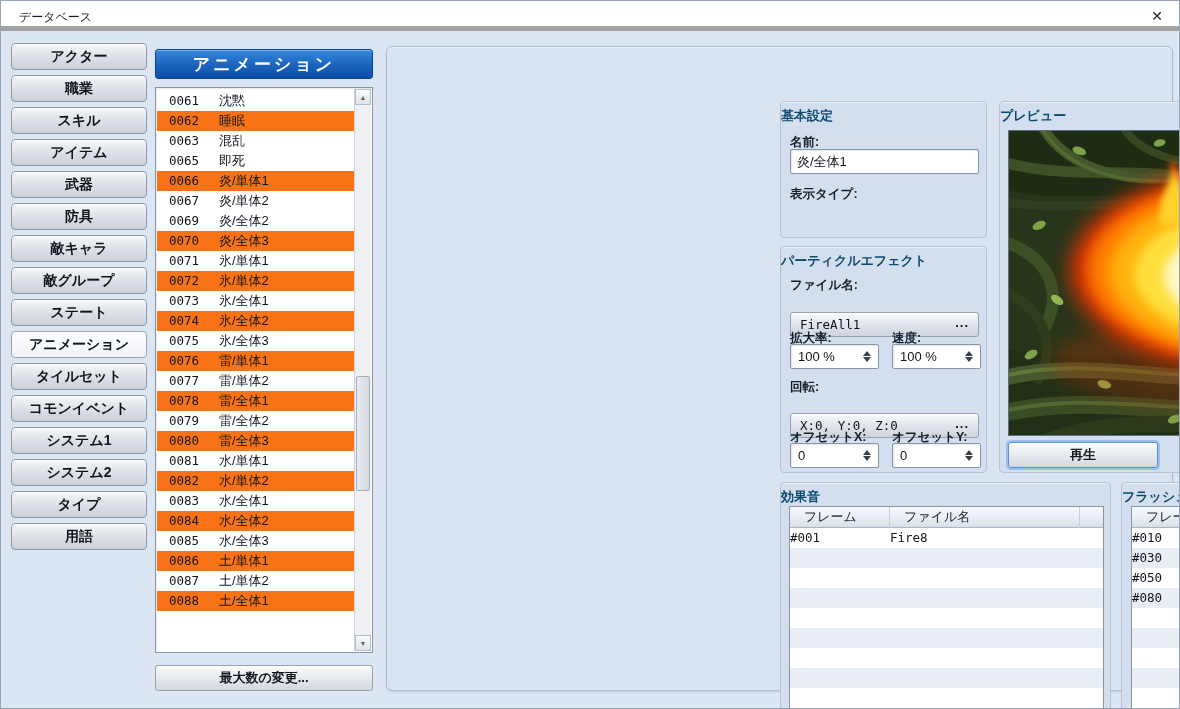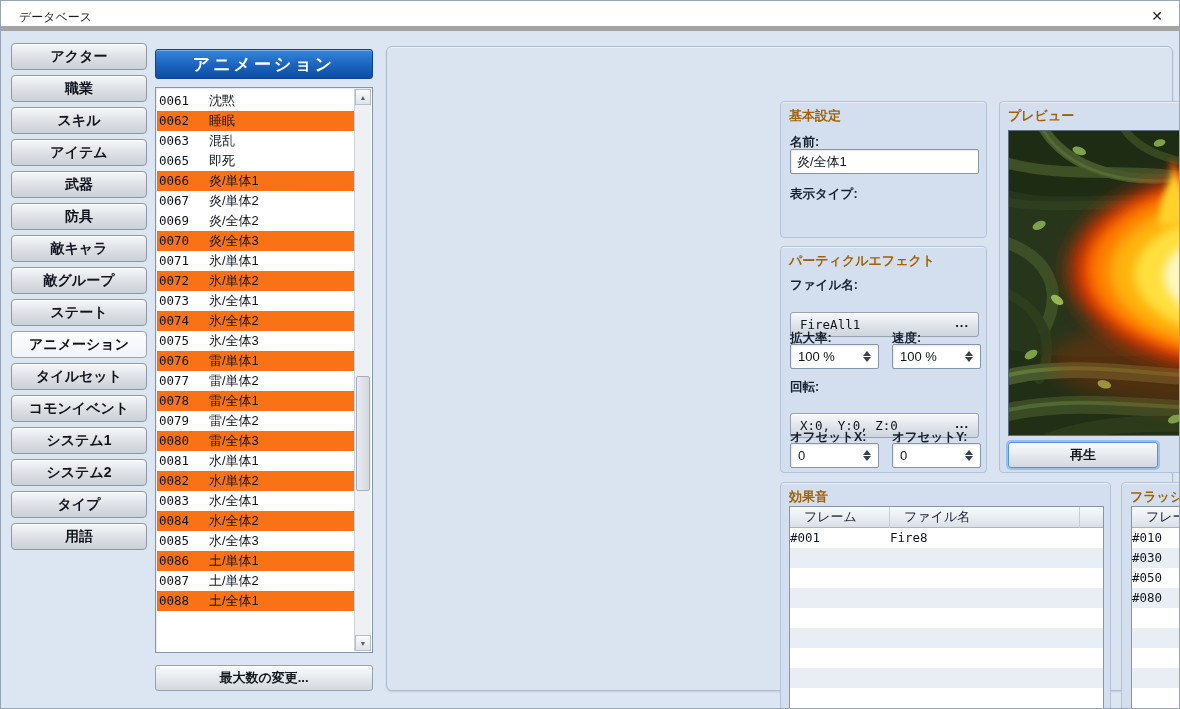--- a/index.html
+++ b/index.html
@@ -20,21 +20,21 @@
   .side-btn.sel { background:linear-gradient(180deg,#fdfdfe 0%,#f0f3f8 100%); border-color:#9aa4b2; }
 
   
   .list-header { position:absolute; left:154px; top:48px; width:218px; height:30px; line-height:30px; text-align:center;
     color:#fff; font-size:17px; font-weight:700; letter-spacing:3px;
     background:linear-gradient(180deg,#3587dd 0%,#1b63bd 55%,#0d4da5 100%);
     border:1px solid #0b4490; border-radius:3px; box-shadow:inset 0 1px 0 rgba(255,255,255,.35); }
   .listbox { position:absolute; left:154px; top:86px; width:218px; height:566px; background:#fff;
     border:1px solid #8795a8; box-shadow:inset 1px 1px 2px rgba(0,0,0,.10); }
   .list-rows { position:absolute; left:1px; top:3px; right:18px; bottom:1px; overflow:hidden; }
-  .lrow { height:20px; line-height:20px; font-size:13px; color:#10151d; background:#fff; white-space:nowrap; padding-left:2px; }
+  .lrow { height:20px; line-height:20px; font-size:13px; color:#10151d; background:#fff; white-space:nowrap; padding-left:12px; }
   .lrow.alt { background:#f97316; }
   .lrow .rid { display:inline-block; width:44px; font-family:"DejaVu Sans Mono", monospace; font-size:12.5px; }
   .lrow .rname { padding-left:6px; }
   .lrow.sel { background:linear-gradient(180deg,#45a0ef 0%,#2379da 50%,#0e56be 100%); color:#fff; }
   .vscroll { position:absolute; top:1px; right:1px; bottom:1px; width:17px; background:#eef0f4; border-left:1px solid #cdd2da; }
   .scroll-arrow { position:absolute; left:0; width:16px; height:16px; text-align:center; font-size:7px; line-height:16px; color:#5a6270;
     background:linear-gradient(180deg,#fafbfc,#dfe3e9); border:1px solid #b7bec9; }
   .scroll-arrow.up { top:0; }
   .scroll-arrow.down { bottom:0; }
   .scroll-thumb { position:absolute; left:1px; width:14px; top:287px; height:115px;
@@ -50,21 +50,21 @@
   
   .right-panel { position:absolute; left:385px; top:45px; width:787px; height:645px;
     background:#dae4f1; border:1px solid #aebbce; border-radius:6px; box-shadow:inset 0 1px 0 rgba(255,255,255,.5), 0 1px 2px rgba(0,0,0,.12); }
 
   .group { position:absolute; background:#d3dfee; border:1px solid #b5c2d5; border-radius:4px; box-shadow:inset 0 1px 0 rgba(255,255,255,.55); }
   .g-basic    { left:393px; top:54px;  width:207px; height:137px; }
   .g-particle { left:393px; top:199px; width:207px; height:227px; }
   .g-preview  { left:612px; top:54px;  width:553px; height:372px; }
   .g-se       { left:393px; top:435px; width:331px; height:241px; }
   .g-flash    { left:734px; top:435px; width:431px; height:241px; }
-  .gtitle { position:absolute; left:8px; top:5px; font-size:13px; font-weight:700; color:#a16207; }
+  .gtitle { position:absolute; left:0; top:5px; font-size:13px; font-weight:700; color:#0c4a6e; }
   .flabel { position:absolute; font-size:12.5px; font-weight:700; color:#15202f; }
 
   .textbox { position:absolute; height:25px; line-height:23px; background:#fff; border:1px solid #8795a8; border-radius:2px;
     box-shadow:inset 1px 1px 2px rgba(0,0,0,.10); font-size:13px; color:#10151d; padding-left:6px; }
 
   .dropdown { position:absolute; height:26px; line-height:24px; font-size:13px; color:#10151d; padding-left:8px;
     background:linear-gradient(180deg,#f8f9fb 0%,#dde2e9 60%,#cfd5dd 100%); border:1px solid #97a1b0; border-radius:3px;
     box-shadow:inset 0 1px 0 rgba(255,255,255,.85); }
   .dd-arrow { position:absolute; right:8px; top:10px; width:0; height:0; border-left:5px solid transparent; border-right:5px solid transparent; border-top:6px solid #3a414c; }
 

